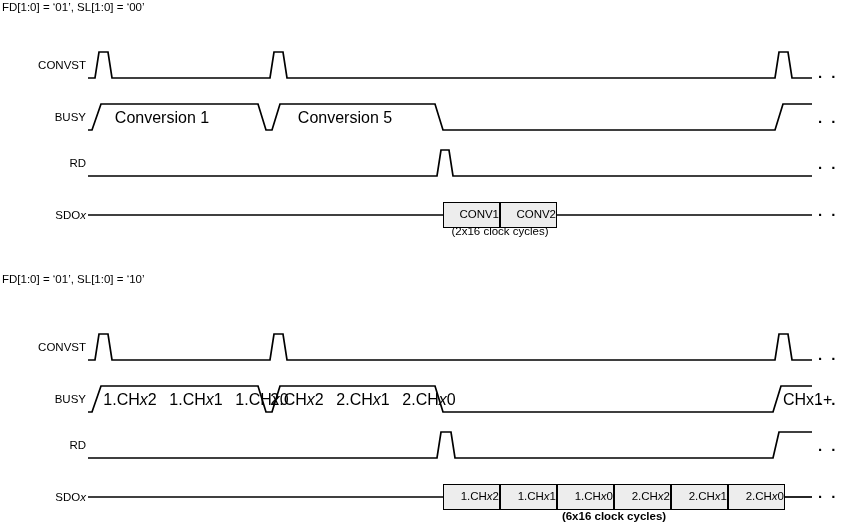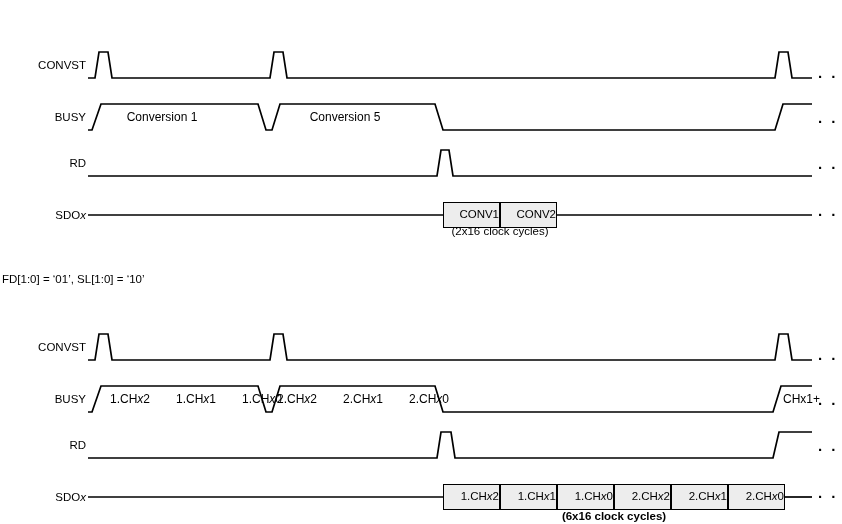--- a/index.html
+++ b/index.html
@@ -28,21 +28,21 @@
 
   .wave-svg{position:absolute;left:0;top:0;overflow:visible;}
 
   .ellipsis{
     position:absolute;left:818px;
     font-size:15px;letter-spacing:2px;line-height:10px;
     color:#000;white-space:nowrap;font-weight:bold;
   }
 
   .busy-text{
-    position:absolute;font-size:12px;line-height:13px;
+    position:absolute;font-size:16px;line-height:13px;
     white-space:nowrap;text-align:center;
   }
   .busy-text .it{font-style:italic;}
 
   .databox{
     position:absolute;box-sizing:border-box;
     background:#ededed;border:1.6px solid #000;
     font-size:11.5px;line-height:23px;height:26px;
     text-align:right;white-space:nowrap;
   }
@@ -51,20 +51,21 @@
   .clk-caption{
     position:absolute;font-size:11.5px;line-height:13px;
     text-align:center;white-space:nowrap;
   }
 </style>
 </head>
 <body>
 
 <div class="diagram" id="diagram-1">
 
+  <div class="caption">FD[1:0] = ‘01’, SL[1:0] = ‘00’</div>
 
   <div class="sig-label" style="top:59px;">
     <span>CONVST</span>
   </div>
   <div class="sig-label" style="top:111px;">
     <span>BUSY</span>
   </div>
   <div class="sig-label" style="top:157px;">
     <span>RD</span>
   </div>

